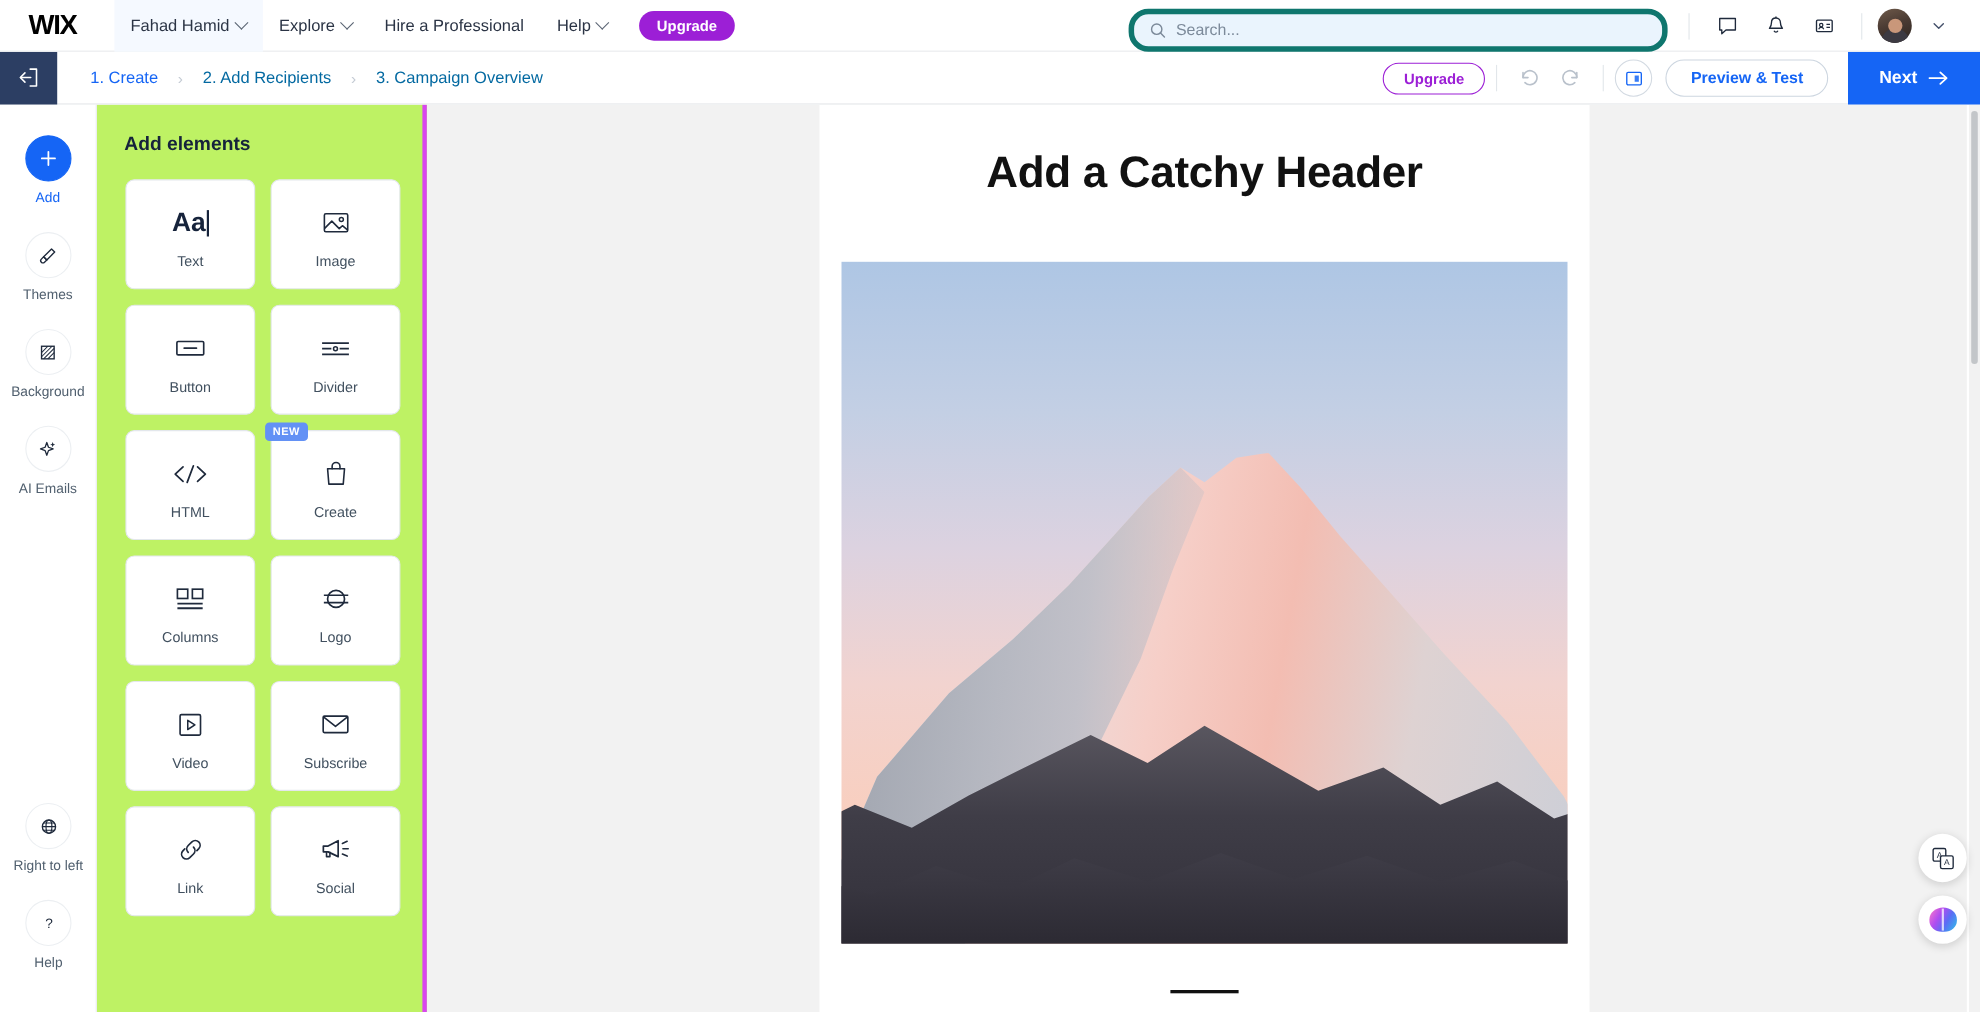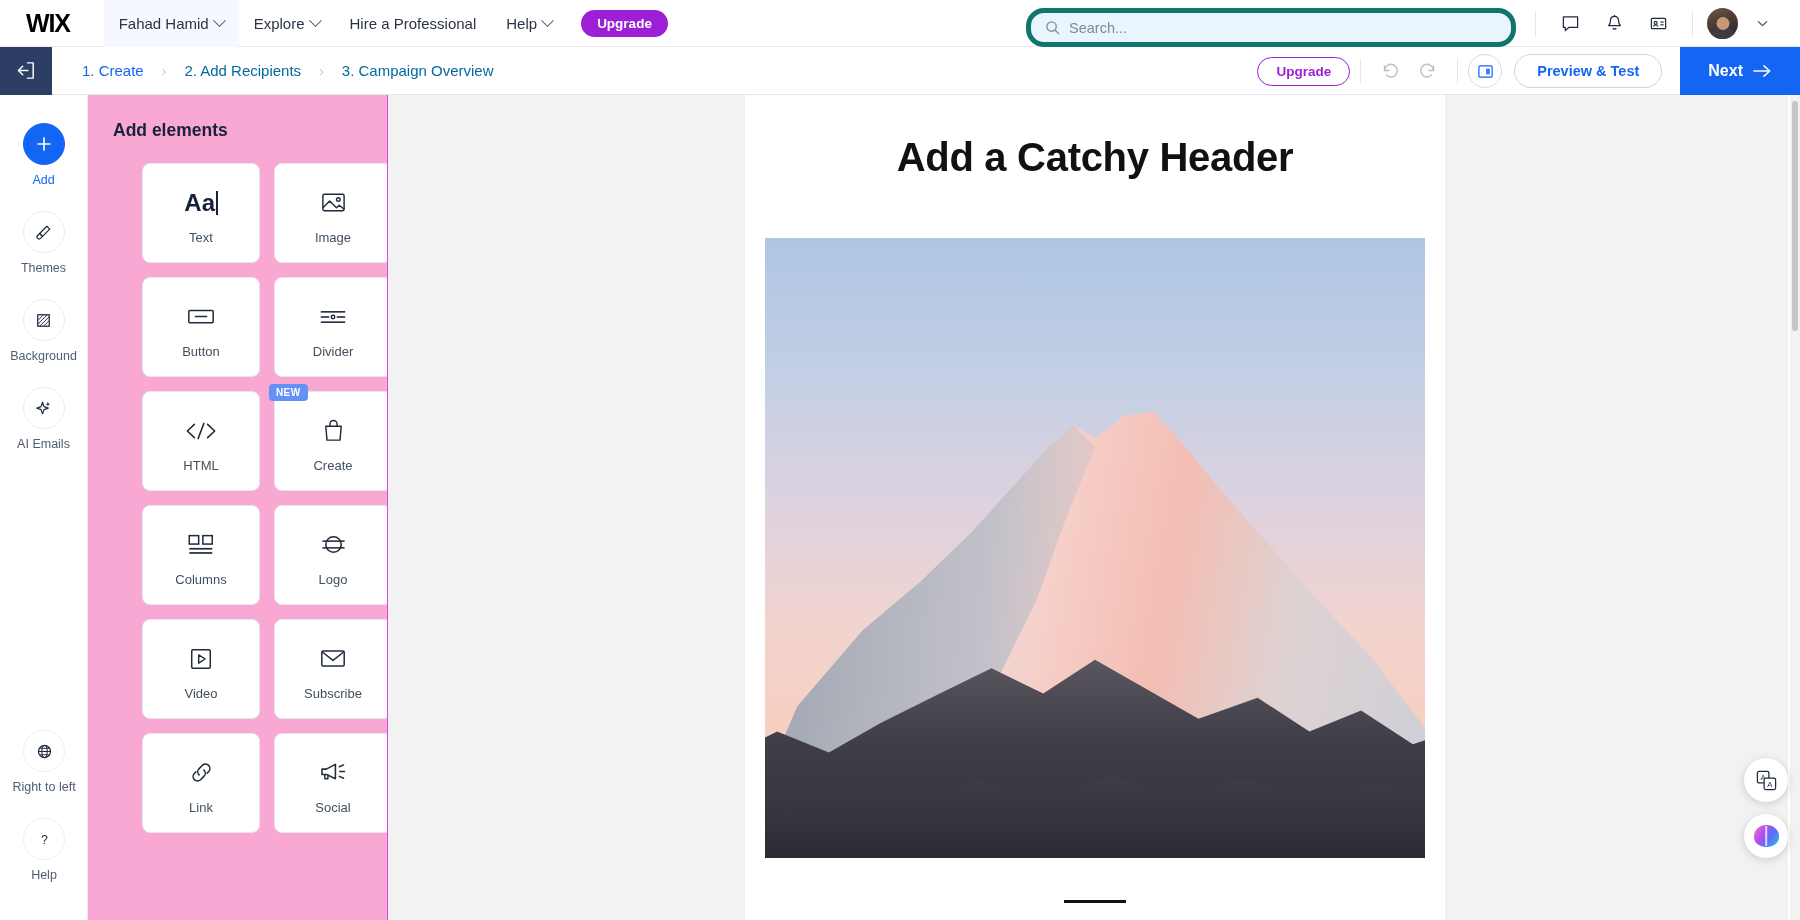--- a/index.html
+++ b/index.html
@@ -99,29 +99,28 @@
     display:flex; align-items:center; justify-content:center; background:#fff;
   }
   .rail-circle.active { background:#1565f5; border-color:#1565f5; }
   .rail-label { font-size: 12.5px; color:#51606f; margin-top: 8px; }
   .rail-label.active { color:#1565f5; }
   .rail-bottom { position:absolute; bottom: 38px; left:0; width:88px; }
 
   
   .panel {
     position:absolute; top: 95px; left: 88px; width: 300px; height: 825px;
-    background: #f9a8d4; border-right: 1px solid #d946ef; z-index: 28; overflow: hidden;
+    background: #bef264; border-right: 4px solid #d946ef; z-index: 28; overflow: hidden;
   }
   .panel-title { font-size: 17.5px; font-weight: 700; color: #16233b; margin: 25px 0 0 25px; }
   .grid { display:grid; grid-template-columns: 118px 118px; gap: 14px; margin: 22px 0 0 26px; }
   .card {
     width: 118px; height: 100px; border: 1px solid #e3e7ec; border-radius: 8px; background:#fff;
     display:flex; flex-direction:column; align-items:center; justify-content:center; cursor:pointer;
     position: relative;
-    margin-left: 28px;
   }
   .card-icon { height: 42px; display:flex; align-items:center; justify-content:center; }
   .card-label { font-size: 13px; color: #41505f; margin-top: 6px; }
   .badge-new {
     position:absolute; top: -8px; left: -6px; background:#6391f5; color:#fff;
     font-size: 10px; font-weight: 700; letter-spacing: .4px; border-radius: 4px; padding: 3px 7px;
   }
   .aa { font-size: 24px; font-weight: 600; color:#16233b; font-family:"Liberation Sans",sans-serif; }
   .caret { display:inline-block; width:1.6px; height:24px; background:#16233b; margin-left:1px; vertical-align:-5px;}
 

